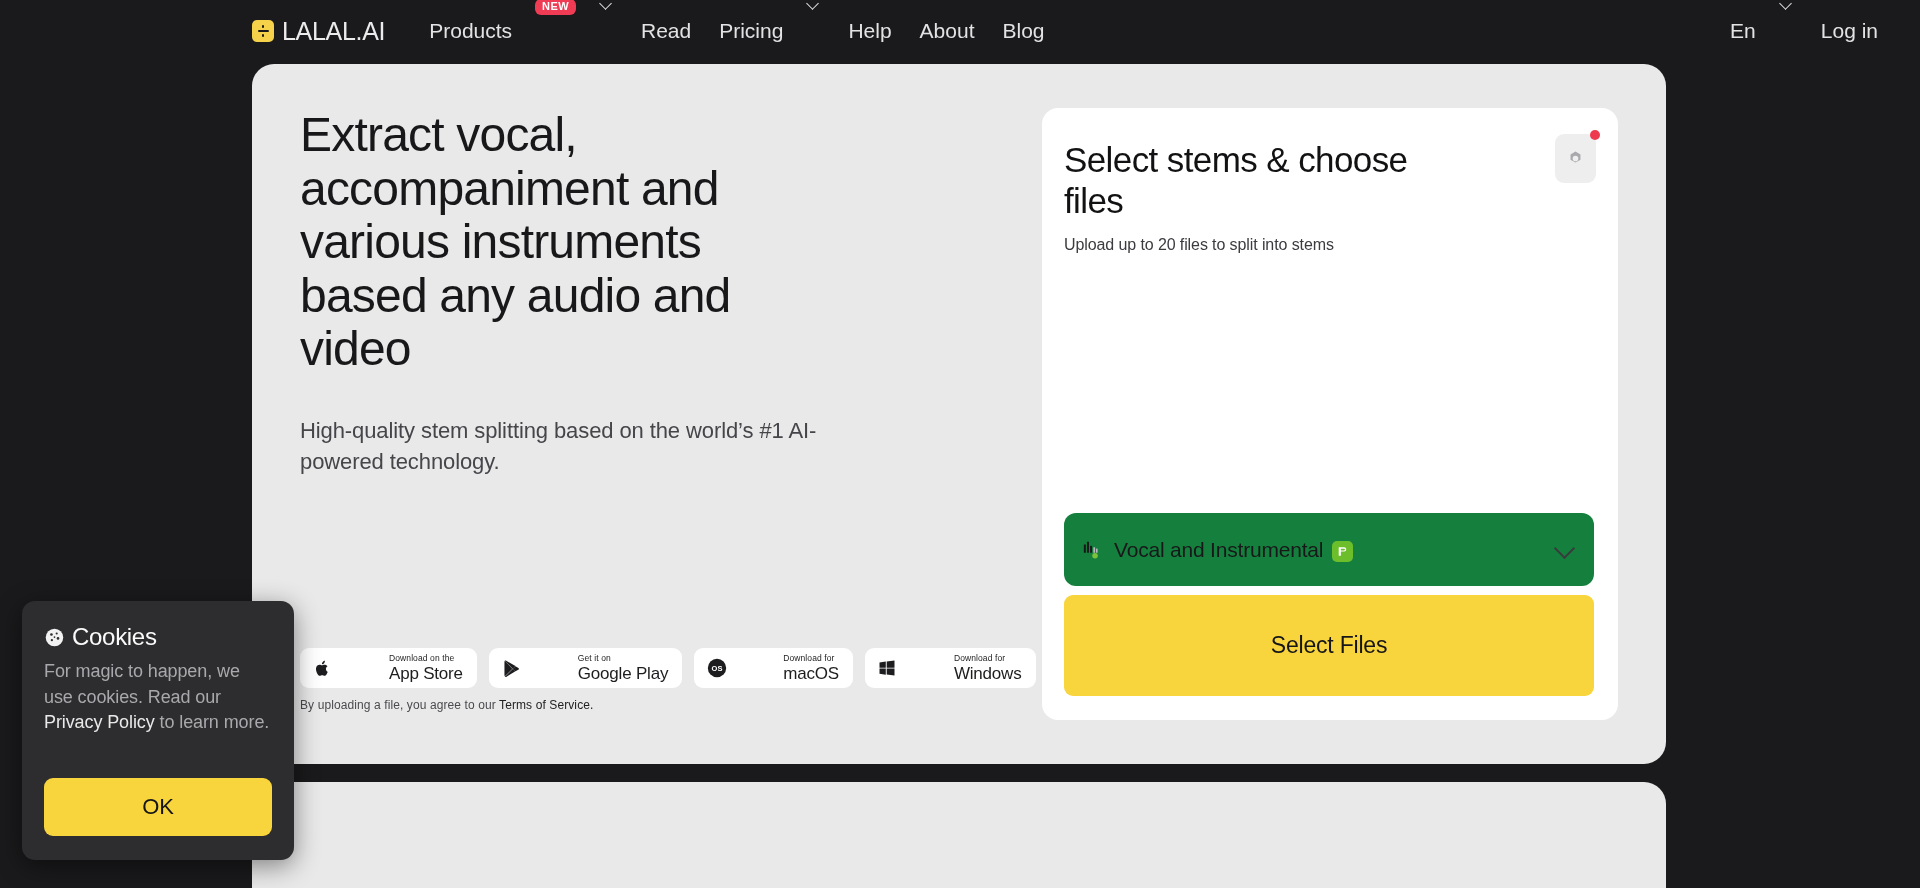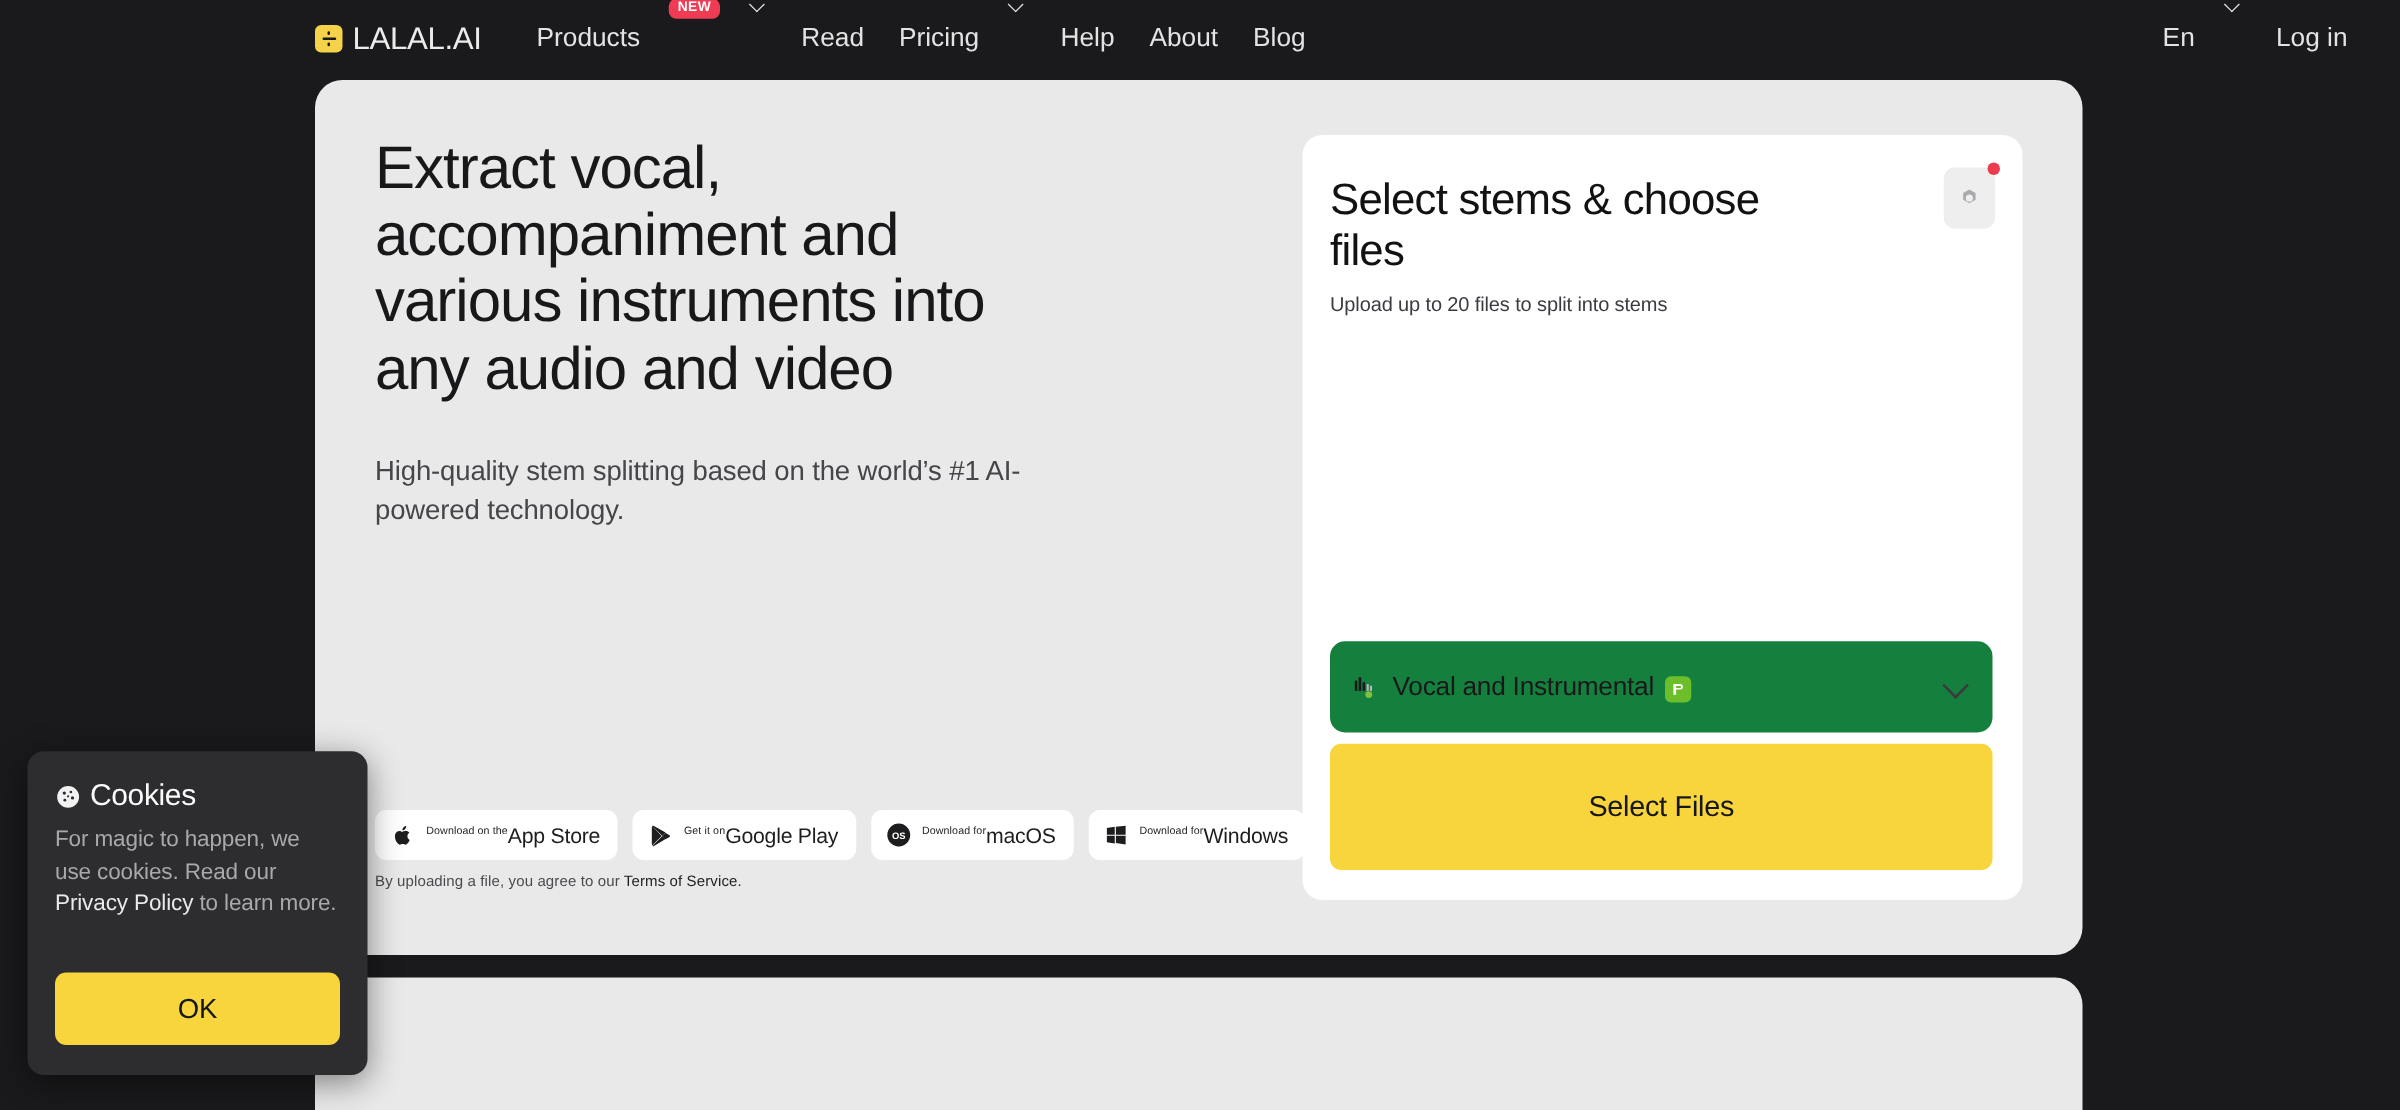--- a/index.html
+++ b/index.html
@@ -101,21 +101,21 @@
   .store {
     background: #fff;
     border-radius: 9px;
     height: 40px;
     display: flex; align-items: center;
     gap: 8px;
     padding: 0 14px 0 12px;
     cursor: pointer;
   }
   .store-ico { width: 21px; height: 21px; display: flex; align-items: center; justify-content: center; flex: 0 0 auto; }
-  .store-txt { display: flex; flex-direction: row; justify-content: space-between; line-height: 1; }
+  .store-txt { display: flex; flex-direction: column; justify-content: space-between; line-height: 1; margin-left: 48px; }
   .store-small { font-size: 8.5px; color: #1d1d1f; letter-spacing: .1px; margin-bottom: 2px; }
   .store-big { font-size: 17px; color: #1d1d1f; letter-spacing: -.2px; }
 
   .tos {
     position: absolute; left: 48px; bottom: 52px;
     font-size: 12px; color: #4a4a4f; letter-spacing: .1px; margin-top: 44px;
   }
   .tos b { font-weight: 400; color: #222; }
 
   
@@ -302,21 +302,21 @@
     </div>
     <div class="nav-item">
       <span>Log in</span>
     </div>
   </div>
 </nav>
 
 <section class="hero-card">
 
   <div class="hero-left">
-    <h1 class="hero-h1">Extract vocal, accompaniment and various instruments into any audio and video</h1>
+    <h1 class="hero-h1">Extract vocal, accompaniment and various instruments based any audio and video</h1>
     <p class="hero-sub">High-quality stem splitting based on the world’s #1 AI-powered technology.</p>
   </div>
 
   <div class="stores">
 
     <div class="store">
       <span class="store-ico">
         <svg viewBox="0 0 24 24" width="19" height="19" fill="#1d1d1f">
             <path d="M16.3 12.6c0-2.4 1.9-3.5 2-3.6-1.1-1.6-2.8-1.8-3.4-1.8-1.5-.2-2.8.8-3.6.8-.7 0-1.8-.8-3-.8-1.6 0-3 .9-3.8 2.3-1.6 2.8-.4 7 1.2 9.3.8 1.1 1.7 2.4 2.9 2.3 1.2 0 1.6-.7 3-.7 1.4 0 1.8.7 3 .7 1.2 0 2-1.1 2.8-2.3.9-1.3 1.2-2.6 1.2-2.6s-2.3-.9-2.3-3.6zM14.1 5.3c.6-.8 1.1-1.9 1-3-.9 0-2.1.6-2.8 1.4-.6.7-1.2 1.8-1 2.9 1 .1 2.1-.5 2.8-1.3z"></path>
           </svg>

